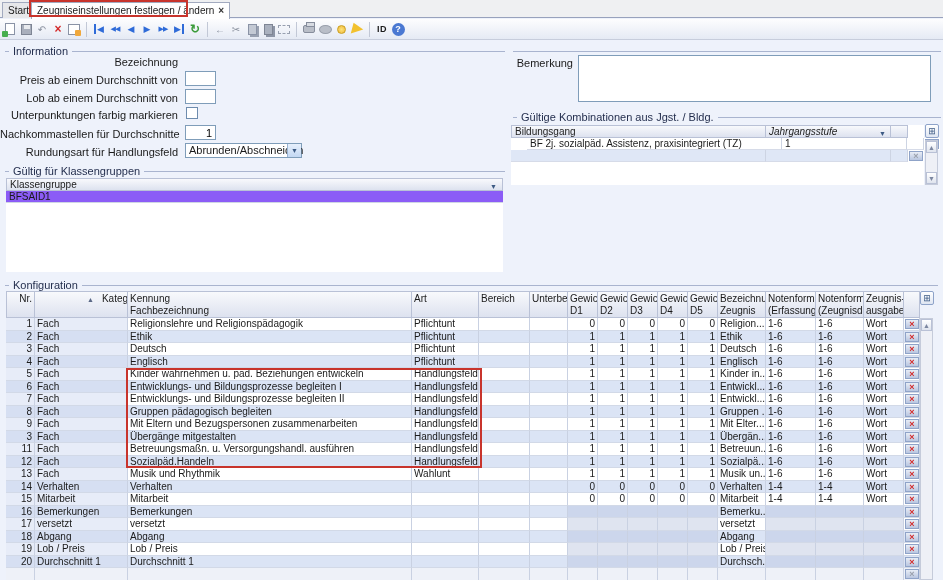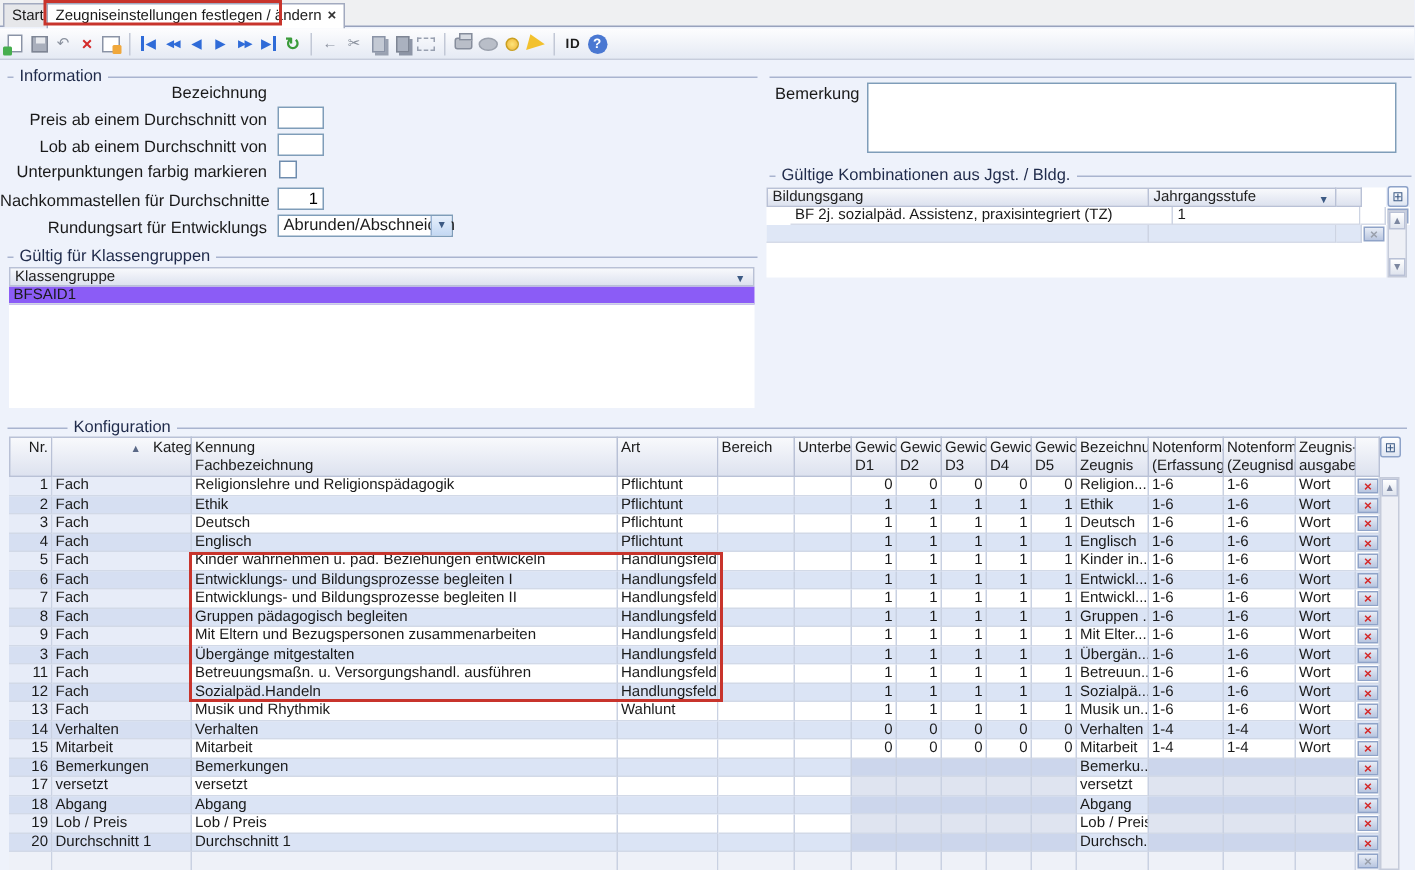--- a/index.html
+++ b/index.html
@@ -185,37 +185,37 @@
 
   <div class="flabel" style="top:56px;">Bezeichnung</div>
   <div class="flabel" style="top:74px;">Preis ab einem Durchschnitt von</div>
   <input class="tinput" style="left: 185px; top: 71px; width: 31px;" value="">
   <div class="flabel" style="top:92px;">Lob ab einem Durchschnitt von</div>
   <input class="tinput" style="left: 185px; top: 89px; width: 31px;" value="">
   <div class="flabel" style="top:109px;">Unterpunktungen farbig markieren</div>
   <div class="checkbox" style="left:186px; top:107px;"></div>
   <div class="flabel" style="top:128px;">Nachkommastellen für Durchschnitte</div>
   <input class="tinput" style="left: 185px; top: 125px; width: 31px; text-align: right;" value="1">
-  <div class="flabel" style="top:146px;">Rundungsart für Entwicklungs</div>
+  <div class="flabel" style="top:146px;">Rundungsart für Handlungsfeld</div>
   <div class="combo" style="left:185px; top:143px; width:117px;">
     <span>Abrunden/Abschneiden</span>
     <span class="cbtn">▼</span>
   </div>
 
   <div class="gline" style="left:513px; top:51px; width:428px;"></div>
   <div class="flabel" style="left:511px; top:57px; width:62px;">Bemerkung</div>
   <textarea class="tarea" style="left: 578px; top: 55px; width: 353px; height: 47px;"></textarea>
 
   <div class="gline" style="left:513px; top:117px; width:428px;"></div>
   <div class="legend" style="left:517px; top:111px;">Gültige Kombinationen aus Jgst. / Bldg.</div>
 
   <div style="position:absolute; left:511px; top:125px; width:413px; height:60px; background:#ffffff;"></div>
   <div style="position:absolute; left:511px; top:125px; display:flex; height:13px;">
     <div class="ghead" style="width:255px; padding-left:3px; line-height:11px;">Bildungsgang</div>
-    <div class="ghead" style="width:125px; padding-left:3px; line-height:11px; border-left:none; position:relative;">
+    <div class="ghead" style="width:125px; padding-left:3px; line-height:11px; border-left:none; position:relative;font-style:italic;">
       <span>Jahrgangsstufe</span>
       <span class="hdd" style="position:absolute; right:4px; top:2px;">▼</span>
     </div>
     <div class="ghead" style="width:17px; border-left:none;"></div>
   </div>
   <div class="komb-row" style="left:527px; top:138px;">
     <div class="kb" style="width:255px; background:#fff;">BF 2j. sozialpäd. Assistenz, praxisintegriert (TZ)</div>
     <div class="kb" style="width:125px; background:#fff;">1</div>
     <div class="kb" style="width:17px; background:#fff;"></div>
     <div style="width:16px; background:#fff;">
@@ -240,21 +240,21 @@
   <div class="legend" style="left:9px; top:165px;">Gültig für Klassengruppen</div>
   <div style="position:absolute; left:6px; top:178px; width:497px; height:94px; background:#ffffff;">
     <div class="ghead" style="height:13px; padding-left:3px; line-height:11px; position:relative;">
       <span>Klassengruppe</span>
       <span class="hdd" style="position:absolute; right:5px; top:2px;">▼</span>
     </div>
     <div style="height:12px; background:#8b5cf6; border-bottom:1px solid #cfd6e4; font-size:10px; line-height:12px; padding-left:3px;">BFSAID1</div>
   </div>
 
   <div class="gline" style="left:5px; top:285px; width:933px;"></div>
-  <div class="legend" style="left:9px; top:279px;margin-left:36px;">Konfiguration</div>
+  <div class="legend" style="left:9px; top:279px;">Konfiguration</div>
 
   <div class="khead">
     <div class="kh w0">Nr.</div>
     <div class="kh w1" style="padding-left:52px;"><span class="sortarrow">▲</span><span>Kategorie</span></div>
     <div class="kh w2">Kennung
 Fachbezeichnung</div>
     <div class="kh w3">Art</div>
     <div class="kh w4">Bereich</div>
     <div class="kh w5">Unterber...</div>
     <div class="kh wd" style="text-align:left;">Gewicht

